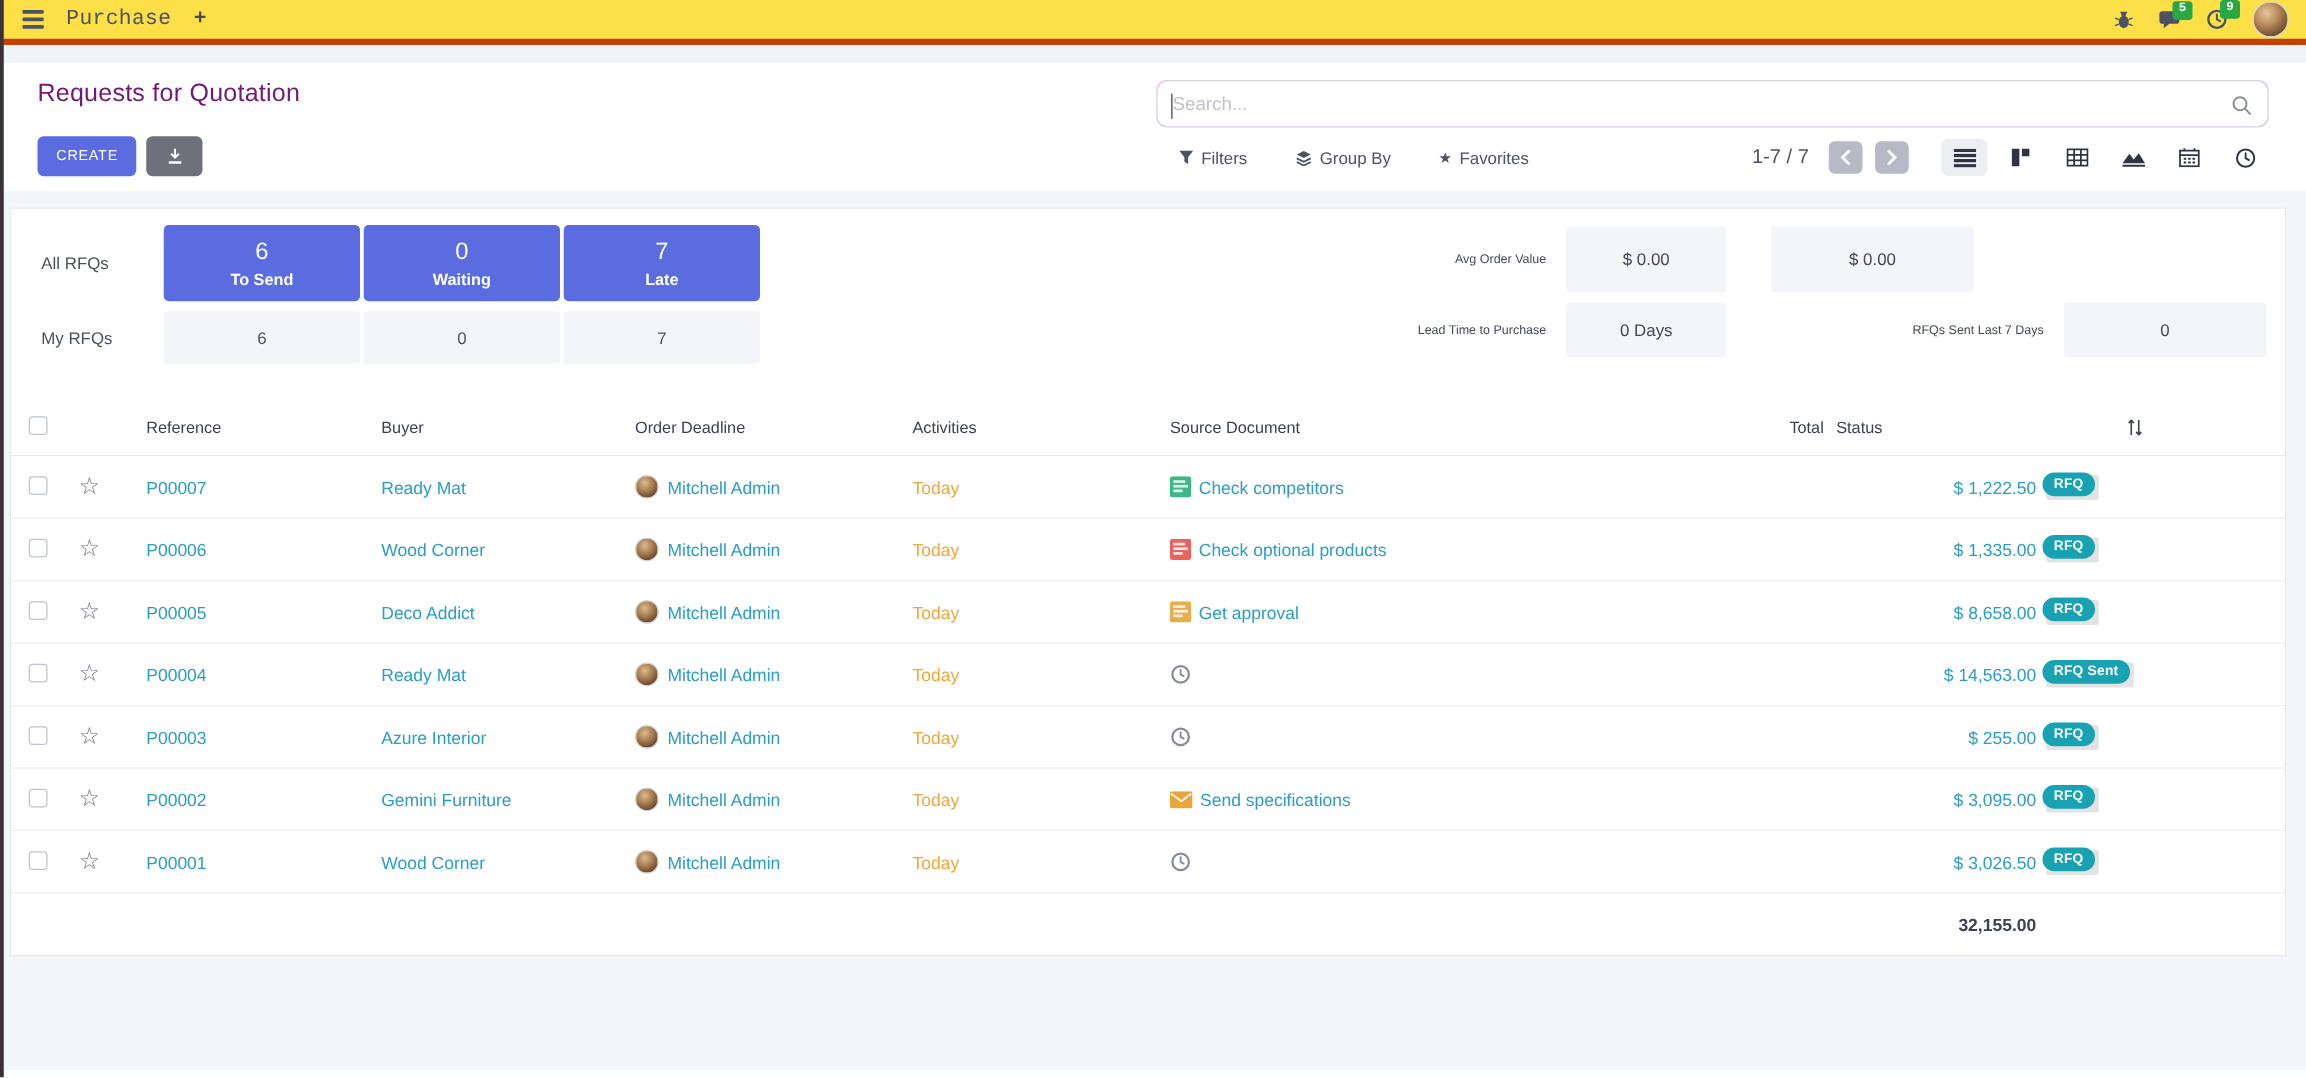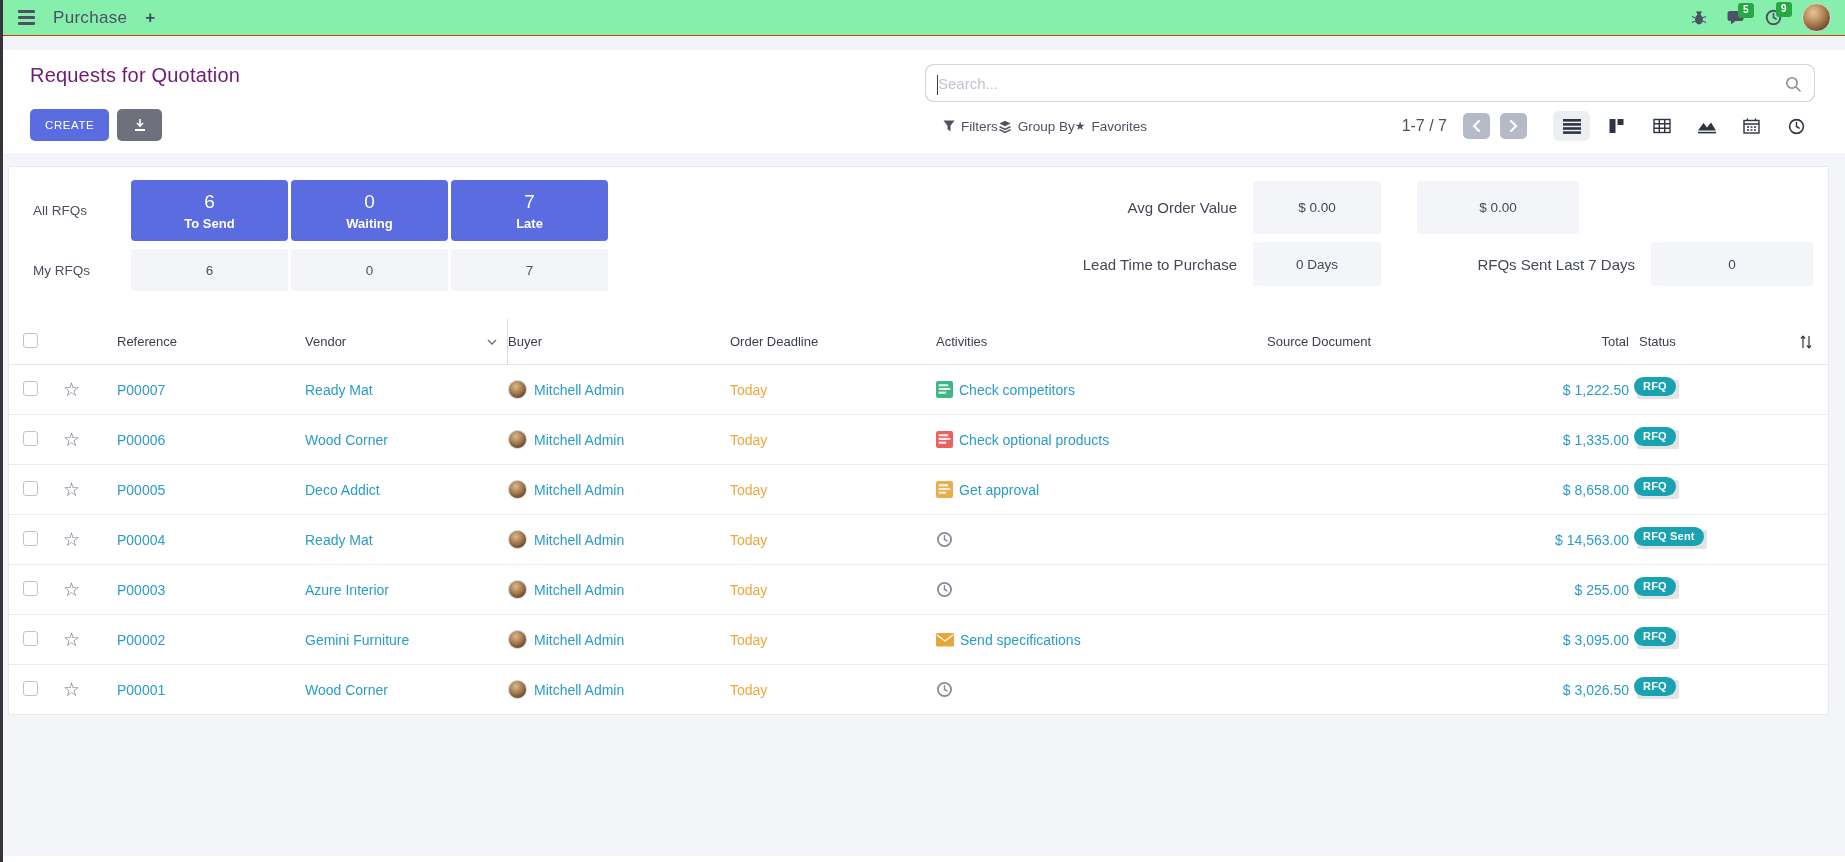--- a/index.html
+++ b/index.html
@@ -4,22 +4,22 @@
 <style>
   * { box-sizing: border-box; margin: 0; padding: 0; }
   html,body { width:1845px; height:862px; }
   body {
     font-family: "Liberation Sans", sans-serif;
     background:#f4f5f8; position:relative; overflow:hidden; color:#3f4452;
   }
   .left-edge { position:absolute; left:0; top:0; width:3px; height:862px; background:#39323a; z-index:50; }
 
   
-  .navbar { height:36px; background:#86efac; border-bottom:1px solid #c2410c;
-    display:flex; align-items:center; justify-content:space-between; padding:0 14px 0 16px; }
+  .navbar { height:36px; background:#fde047; border-bottom:5px solid #c2410c;
+    display:flex; align-items:center; justify-content:space-between; padding:0 14px 0 16px;font-family:Liberation Mono, monospace; }
   .nav-left { display:flex; align-items:center; gap:16px; }
   .hamburger { display:flex; flex-direction:column; gap:3px; cursor:pointer; padding:2px; }
   .hamburger span { width:17px; height:3px; background:#4c5164; border-radius:1px; }
   .app-name { font-size:17px; color:#4c5164; letter-spacing:.3px; cursor:pointer; }
   .plus-btn { font-size:17px; font-weight:bold; color:#434a5c; cursor:pointer; padding:0 2px; }
   .nav-right { display:flex; align-items:center; gap:20px; }
   .nav-icon { position:relative; display:flex; align-items:center; cursor:pointer; }
   .nav-badge { position:absolute; top:-7px; left:11px; background:#28a745; color:#fff;
     font-size:10px; font-weight:bold; padding:1px 5px 2px; border-radius:3px; line-height:1.2; }
   .avatar { width:29px; height:29px; border-radius:50%; border:1px solid #d8d8d8;
@@ -37,21 +37,21 @@
   .btn-export { background:#6e717c; border:none; border-radius:5px; width:45px; display:flex;
     align-items:center; justify-content:center; cursor:pointer; }
   .cp-right { width:890px; display:flex; flex-direction:column; gap:9px; }
   .searchbox { position:relative; height:40px; border:1px solid #d5d7dd; border-radius:8px; background:#f0abfc; }
   .searchbox input { width:100%; height:100%; border:none; outline:none; border-radius:8px;
     padding:0 34px 0 12px; font-size:15px; font-family:"Liberation Sans",sans-serif; color:#3f4452; }
   .searchbox input::placeholder { color:#c0c3cc; }
   .search-caret { position:absolute; left:11px; top:10px; width:1px; height:20px; background:#3b3f4a; }
   .magnifier { position:absolute; right:12px; top:11px; }
   .cp-toolbar { display:flex; align-items:center; justify-content:space-between; }
-  .search-options { display:flex; align-items:center; padding-left:18px; }
+  .search-options { display:flex; align-items:center; gap:38px; padding-left:18px; }
   .search-opt { display:flex; align-items:center; gap:6px; font-size:13.5px; color:#4d5261; cursor:pointer; }
   .pager-zone { display:flex; align-items:center; gap:10px; }
   .pager-value { font-size:16px; color:#4d5261; margin-right:6px; }
   .pager-btn { width:27px; height:26px; background:#b6bac7; border:none; border-radius:5px;
     display:flex; align-items:center; justify-content:center; cursor:pointer; }
   .view-switcher { display:flex; align-items:center; gap:8px; margin-left:26px; }
   .vs-btn { width:37px; height:30px; display:flex; align-items:center; justify-content:center;
     border-radius:6px; cursor:pointer; }
   .vs-btn.active { background:#eceef2; }
 
@@ -67,21 +67,21 @@
   .dash-btn { width:157px; background:#5b6ce1; color:#fff; border:none; border-radius:4px;
     height:61px; display:flex; flex-direction:column; align-items:center; justify-content:center;
     gap:3px; cursor:pointer; font-family:"Liberation Sans",sans-serif; }
   .dash-btn .count { font-size:19px; }
   .dash-btn .sub { font-size:13px;font-weight:bold; }
   .dash-cell { width:157px; height:42px; background:#f4f5f8; border-radius:3px; display:flex;
     align-items:center; justify-content:center; font-size:13.5px; color:#4d5261; cursor:pointer; }
   .dash-right { display:flex; gap:36px; padding-top:1px; }
   .kpi-col { display:flex; flex-direction:column; gap:8px; }
   .kpi-row { display:flex; align-items:stretch; gap:16px; }
-  .kpi-label { display:flex; align-items:center; justify-content:flex-end; font-size:15px;
+  .kpi-label { display:flex; align-items:center; justify-content:flex-end; font-size:10px;
     color:#434857; width:218px; text-align:center; }
   .kpi-box { background:#f4f5f8; border-radius:3px; display:flex; align-items:center;
     justify-content:center; font-size:13.5px; color:#434857; height:53px; }
   .kpi-col.c1 .kpi-box { width:128px; }
   .kpi-col.c2 .kpi-box { width:162px; }
   .kpi-row.r2 .kpi-box { height:44px; }
 
   
   .list-table { margin-top:28px; }
   .tr-grid { display:grid; grid-template-columns:40px 54px 188px 203px 222px 206px 331px 196px 170px 150px 1fr;
@@ -312,28 +312,20 @@
         </div>
       </div>
     </div>
   </section>
 
   <section class="list-table">
     <div class="tr-grid thead">
       <div><span class="checkbox"></span></div>
       <div></div>
       <div class="th">Reference</div>
-      <div class="th th-vendor">
-        <span>Vendor</span>
-        <span>
-            <svg width="10" height="6" viewBox="0 0 10 6">
-              <path d="M1 1l4 4 4-4" stroke="#6b7080" stroke-width="1.4" fill="none"></path>
-            </svg>
-          </span>
-      </div>
       <div class="th">Buyer</div>
       <div class="th">Order Deadline</div>
       <div class="th">Activities</div>
       <div class="th">Source Document</div>
       <div class="th th-total">Total</div>
       <div class="th" style="padding-left:6px;">Status</div>
       <div style="display:flex;justify-content:center;">
         <span>
           <svg width="14" height="14" viewBox="0 0 14 14">
               <path d="M4 1v12M4 1 2 3.5M4 1l2 2.5M10 13V1M10 13l-2-2.5M10 13l2-2.5" stroke="#3e4452" stroke-width="1.3" fill="none"></path>
@@ -513,16 +505,29 @@
               <path d="M8 4.5V8l2.3 1.3" stroke="#878c98" stroke-width="1.4" fill="none" stroke-linecap="round"></path>
             </svg>
           </span>
       </div>
       <div></div>
       <div class="td-total">$ 3,026.50</div>
       <div><span class="badge-wrap"><span class="badge-pill">RFQ</span></span></div>
       <div></div>
     </div>
 
+    <div class="tr-grid tfoot">
+      <div></div>
+        <div></div>
+        <div></div>
+        <div></div>
+        <div></div>
+        <div></div>
+        <div></div>
+        <div></div>
+      <div class="sum">32,155.00</div>
+      <div></div>
+        <div></div>
+    </div>
   </section>
 </main>
 
 <div class="bottom-strip"></div>
 
 </body></html>

